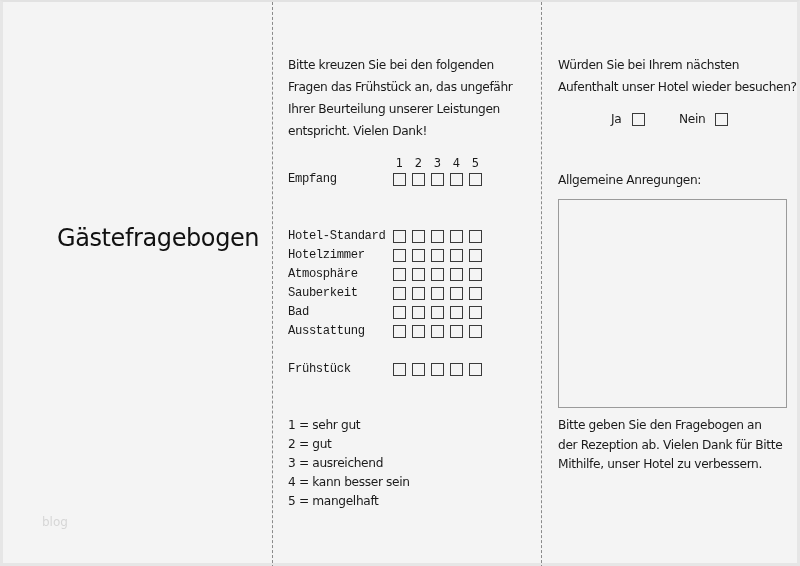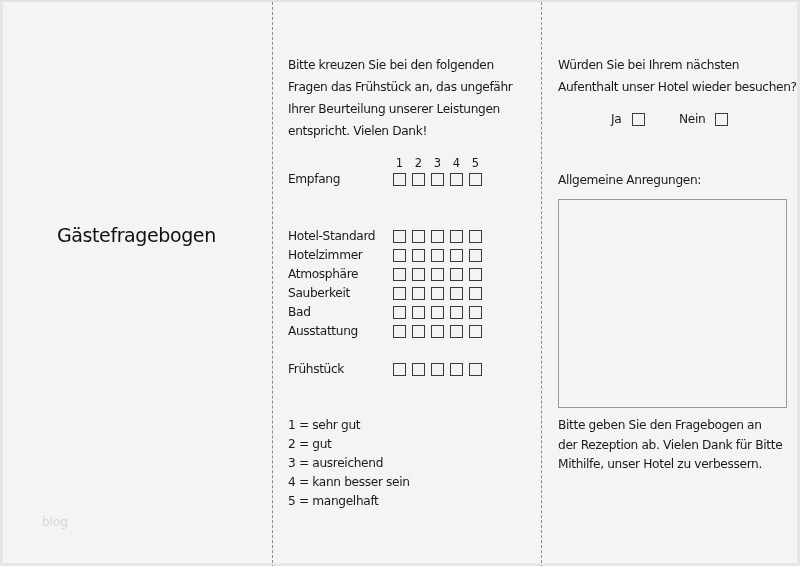--- a/index.html
+++ b/index.html
@@ -16,38 +16,38 @@
     }
     .fold {
       position: absolute; top: 0; height: 566px; width: 0;
       border-left: 1px dashed #8a8a8a;
     }
     .fold.f1 { left: 269px; }
     .fold.f2 { left: 538px; }
 
     .title {
       position: absolute; left: 54px; top: 222px;
-      font-size: 19px; letter-spacing: -0.4px; color: #111;
+      font-size: 24px; letter-spacing: -0.4px; color: #111;
     }
     .watermark {
       position: absolute; left: 39px; top: 513px;
       font-size: 12px; color: #d6d6d6;
     }
 
     .txt { position: absolute; font-size: 12.2px; line-height: 22px; letter-spacing: -0.35px; color: #1a1a1a; white-space: nowrap; }
 
     .intro { left: 285px; top: 52px; }
 
     .scale-head { position: absolute; left: 390px; top: 154px; height: 14px; }
     .scale-head span {
       position: absolute; top: 0; width: 13px; text-align: center;
       font-size: 11.5px; line-height: 14px;
     }
 
-    .row { position: absolute; left: 285px; height: 19px; width: 220px; }
+    .row { position: absolute; left: 285px; height: 19px; width: 220px; font-family: Liberation Mono, monospace; }
     .row .label { position: absolute; left: 0; top: 0; font-size: 12.2px; line-height: 19px; letter-spacing: -0.35px; white-space: nowrap; }
     .row .box {
       position: absolute; top: 3px; width: 13px; height: 13px;
       border: 1.2px solid #3a3a3a; background: transparent; cursor: pointer;
     }
 
     .legend { left: 285px; top: 414px; line-height: 19px; }
 
     .question { left: 555px; top: 52px; }
     .yn-label { position: absolute; top: 108px; font-size: 12.2px; line-height: 19px; letter-spacing: -0.35px; }

